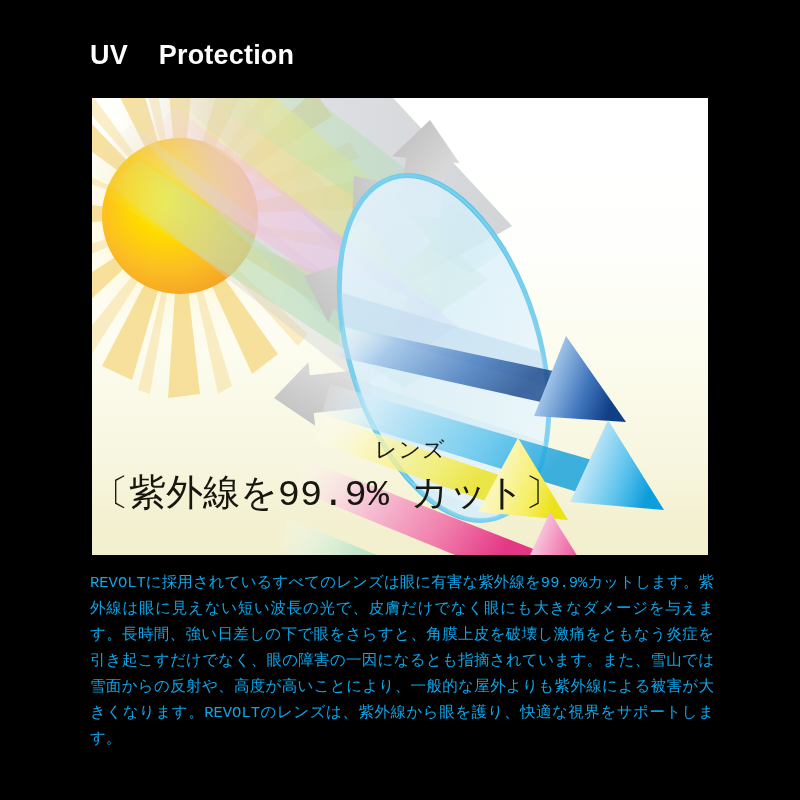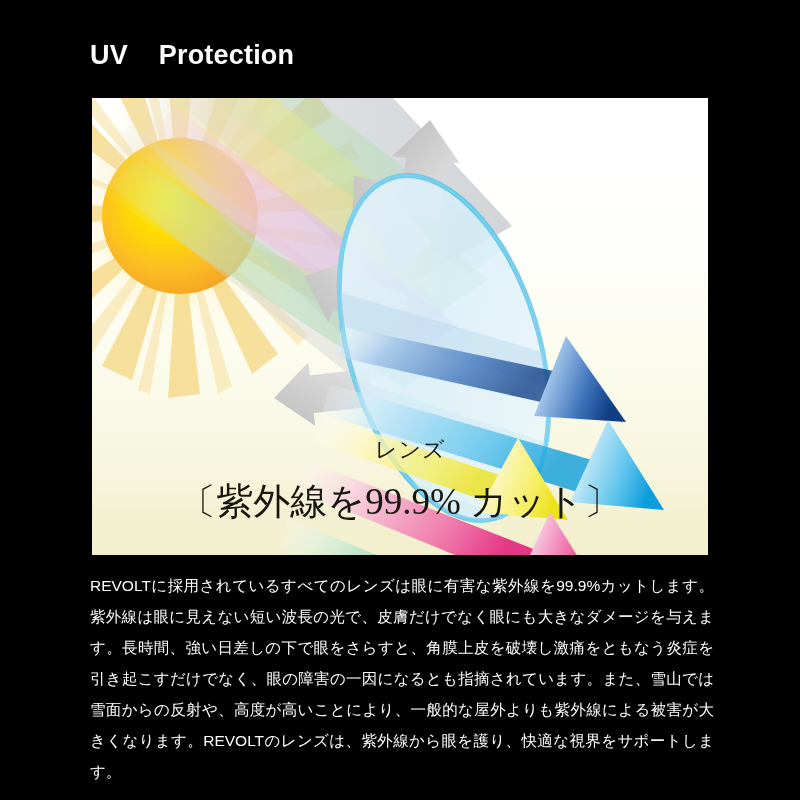--- a/index.html
+++ b/index.html
@@ -67,39 +67,38 @@
     font-family: "DejaVu Sans", "Liberation Sans", sans-serif;
     white-space: nowrap;
     text-align: center;
   }
 
   .panel-caption {
     position: absolute;
     left: 0;
     right: 0;
     top: 370px;
-    text-align: center;
+    text-align: left;
     font-size: 37px;
     color: #17170f;
     letter-spacing: 0px;
-    font-family: Liberation Serif, serif;
+    font-family: Liberation Mono, monospace;
     white-space: nowrap;
-    margin-top: 9px;
   }
 
   
   .body-copy {
     position: absolute;
     left: 90px;
     top: 570px;
     width: 624px;
-    color: #ffffff;
+    color: #0ea5e9;
     font-size: 15.5px;
-    line-height: 31px;
-    font-family: Liberation Sans, sans-serif;
+    line-height: 26px;
+    font-family: Liberation Mono, monospace;
     text-align: justify;
     text-justify: inter-character;
   }
   .body-copy p {
     margin: 0;
   }
 </style>
 </head>
 <body>
 

